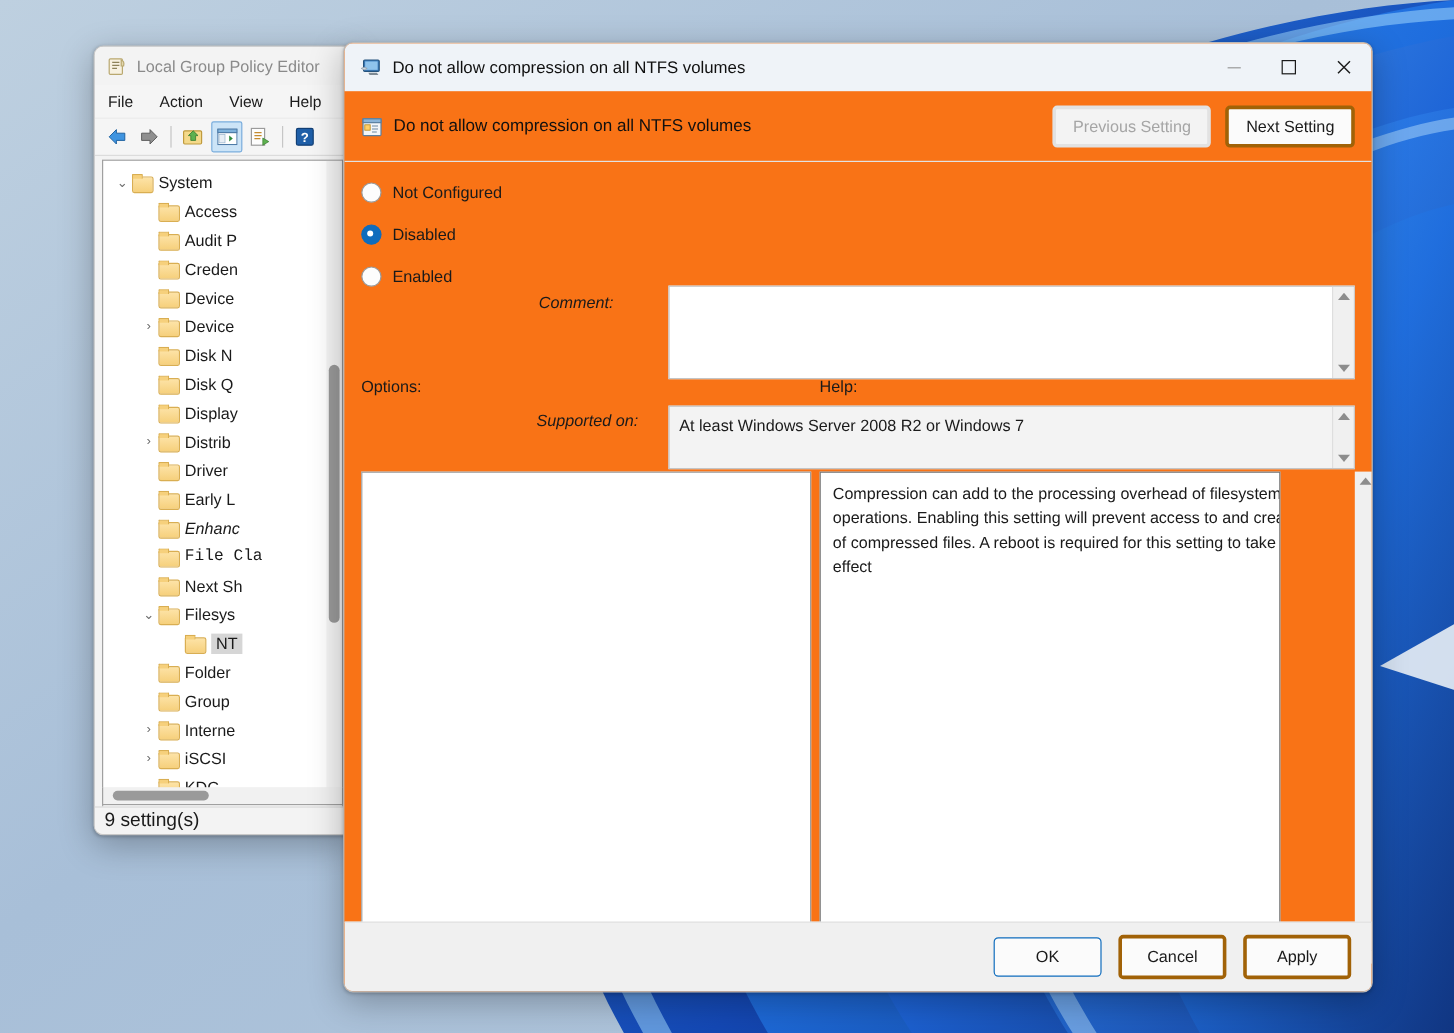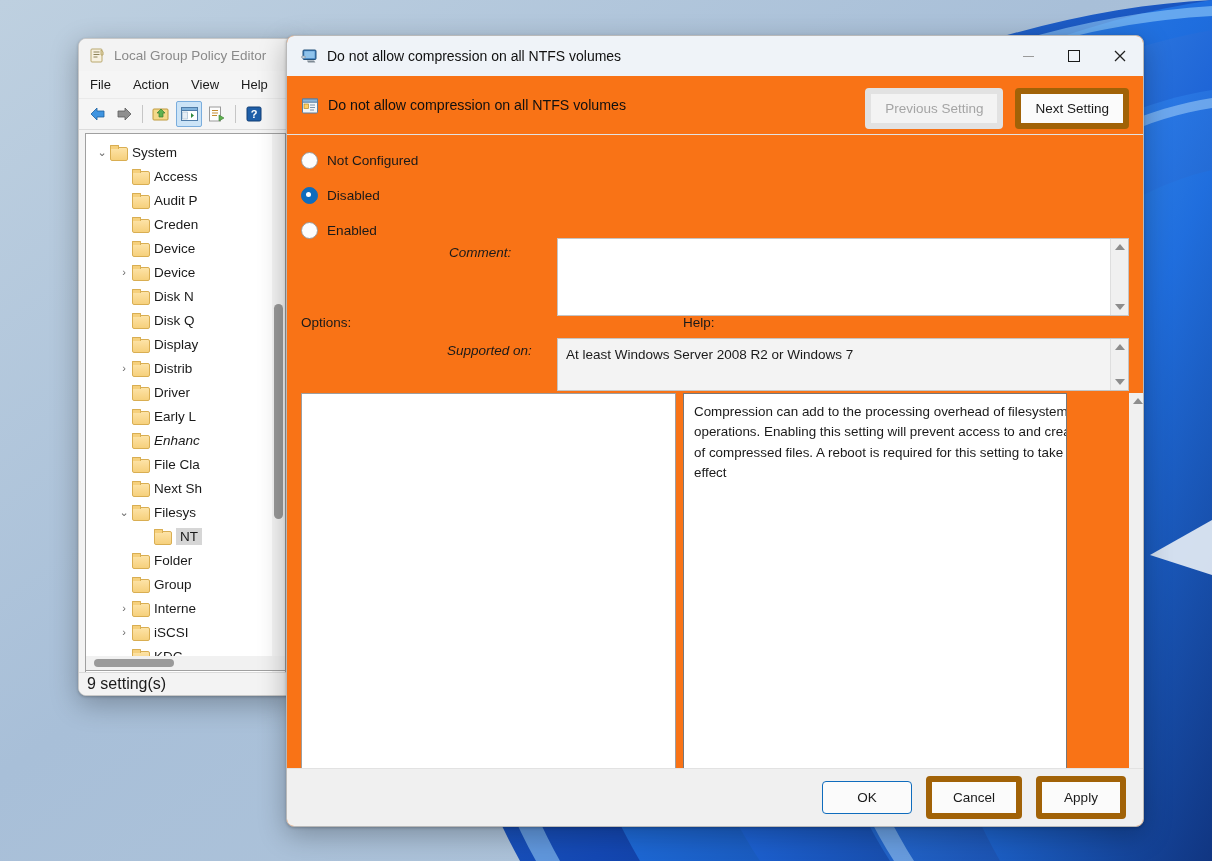--- a/index.html
+++ b/index.html
@@ -210,21 +210,21 @@
     font-size: 14.2px; color: #101010;
     margin-left: 10px; white-space: nowrap;
   }
   .hdr-btns {
     position: absolute; right: 14px; top: 12px;
     display: flex; gap: 12px;
   }
   .btn {
     font-size: 13.5px;
     background: #fbfbfb;
-    border: 6px solid #a16207;
+    border: 3px solid #a16207;
     border-radius: 4px;
     padding: 7px 14px;
     color: #1a1a1a;
     cursor: default;
     font-family: "Liberation Sans", sans-serif;
   }
   .btn.disabled {
     color: #a5a5a5;
     background: #f3f3f3;
     border-color: #e2e2e2;
@@ -540,21 +540,21 @@
         <div class="tree-row" style="padding-left: 30px;">
           <span class="twisty"></span>
           <span class="folder-ico"></span>
           <span class="tree-label">Early L</span>
         </div>
         <div class="tree-row" style="padding-left: 30px; font-style: italic;">
           <span class="twisty"></span>
           <span class="folder-ico"></span>
           <span class="tree-label">Enhanc</span>
         </div>
-        <div class="tree-row" style="padding-left: 30px;">
+        <div class="tree-row" style="padding-left: 30px; font-family: Liberation Mono, monospace;">
           <span class="twisty"></span>
           <span class="folder-ico"></span>
           <span class="tree-label">File Cla</span>
         </div>
         <div class="tree-row" style="padding-left: 30px;">
           <span class="twisty"></span>
           <span class="folder-ico"></span>
           <span class="tree-label">Next Sh</span>
         </div>
         <div class="tree-row" style="padding-left: 30px;">

